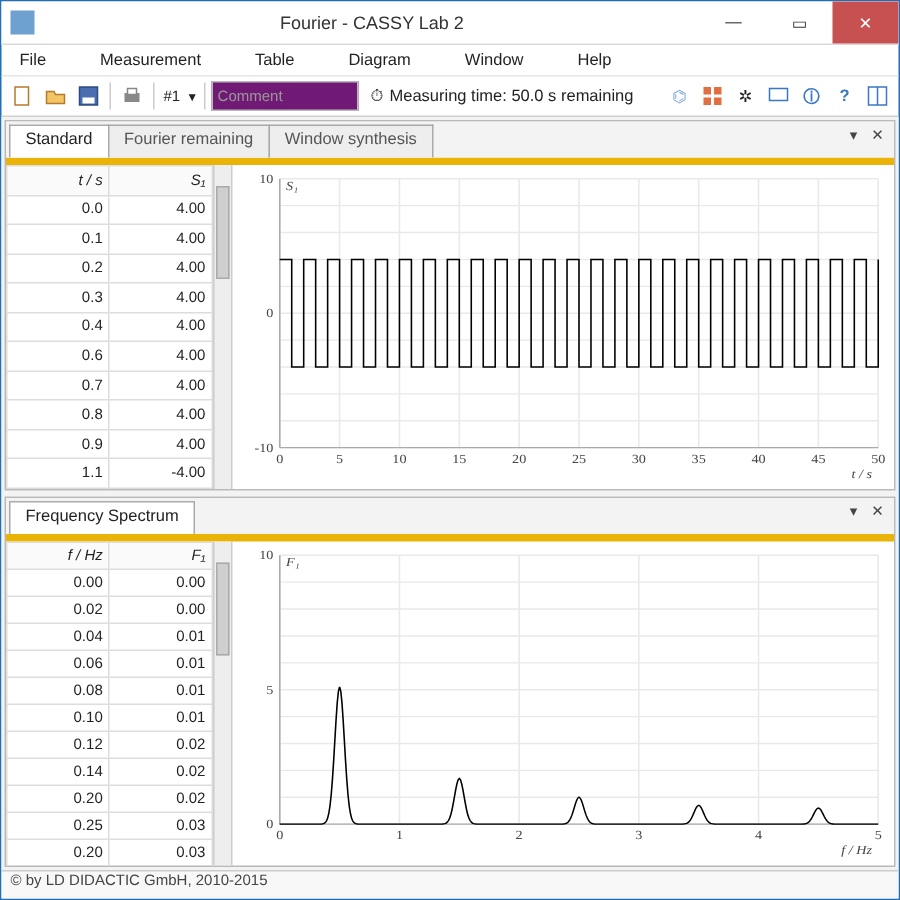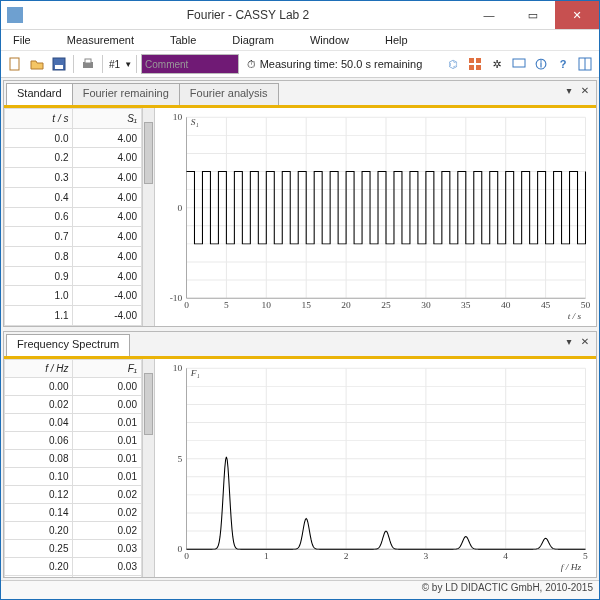--- a/index.html
+++ b/index.html
@@ -20,30 +20,30 @@
 .meas{display:flex;align-items:center;gap:4px;margin-left:6px}
 .rgrp{display:flex;gap:2px;margin-left:auto}
 .content{flex:1;display:flex;flex-direction:column;background:#f3f3f3;overflow:hidden}
 .pane{flex:1;display:flex;flex-direction:column;border:1px solid #b9b9b9;margin:2px;background:#fff;overflow:hidden}
 .tabrow{height:22px;display:flex;padding:2px 2px 0 2px;background:#f3f3f3;position:relative}
 .tab{padding:3px 10px;border:1px solid #aaa;background:#fff;font-size:11px;margin-right:-1px;border-bottom:none}
 .tab.inactive{background:#eee;color:#555}
 .tabrow .spacer{flex:1}
 .tabrow .pbtns{display:flex;gap:2px;padding-right:2px}
 .pbtn{width:14px;height:14px;display:flex;align-items:center;justify-content:center;color:#444;font-size:10px}
-.panebody{flex:1;display:flex;overflow:hidden;border-top:3px solid #eab308}
+.panebody{flex:1;display:flex;overflow:hidden;border-top:5px solid #eab308}
 .tablewrap{width:150px;display:flex;border-right:1px solid #ccc;overflow:hidden}
 table{border-collapse:collapse;width:100%;table-layout:fixed}
 th,td{border:1px solid #ddd;padding:1px 4px;text-align:right;font-size:10px;height:15px}
 th{background:#fafafa;font-style:italic;font-weight:normal}
 .scroll{width:12px;background:#eee;border-left:1px solid #ccc;position:relative}
 .scroll::before{content:"";position:absolute;top:14px;left:1px;right:1px;height:60px;background:#cfcfcf;border:1px solid #aaa}
 .chartwrap{flex:1;display:flex;flex-direction:column}
 .chart{flex:1}
-.footer{height:16px;border-top:1px solid #ccc;font-size:10px;text-align:right;padding:1px 6px;color:#444;background:#f8f8f8}
+.footer{height:16px;border-top:1px solid #ccc;font-size:10px;padding:1px 6px;color:#444;background:#f8f8f8}
 svg text{font-size:9px;fill:#444;font-family:"Segoe UI",Tahoma}
 .axis line,.axis path{stroke:#aaa}
 .grid line{stroke:#e9e9e9}
 .plot{stroke:#000;fill:none;stroke-width:1}
 </style>
 </head>
 <body>
 
 <div class="window">
 
@@ -125,21 +125,21 @@
         </div>
     </div>
   </div>
 
   <div class="content">
 
     <div class="pane">
       <div class="tabrow">
         <div class="tab">Standard</div>
         <div class="tab inactive">Fourier remaining</div>
-        <div class="tab inactive">Fourier analysis</div>
+        <div class="tab inactive">Window synthesis</div>
         <div class="spacer"></div>
         <div class="pbtns">
             <div class="pbtn">▾</div>
             <div class="pbtn">✕</div>
           </div>
       </div>
       <div class="panebody">
         <div class="tablewrap">
           <table>
             <tbody>
@@ -147,20 +147,24 @@
                   <th>t / s</th>
                   <th>S₁</th>
                 </tr>
             </tbody>
               <tbody id="rows1">
                 <tr>
                   <td>0.0</td>
                   <td>4.00</td>
                 </tr>
                 <tr>
+                  <td>0.1</td>
+                  <td>4.00</td>
+                </tr>
+                <tr>
                   <td>0.2</td>
                   <td>4.00</td>
                 </tr>
                 <tr>
                   <td>0.3</td>
                   <td>4.00</td>
                 </tr>
                 <tr>
                   <td>0.4</td>
                   <td>4.00</td>
@@ -173,24 +177,20 @@
                   <td>0.7</td>
                   <td>4.00</td>
                 </tr>
                 <tr>
                   <td>0.8</td>
                   <td>4.00</td>
                 </tr>
                 <tr>
                   <td>0.9</td>
                   <td>4.00</td>
-                </tr>
-                <tr>
-                  <td>1.0</td>
-                  <td>-4.00</td>
                 </tr>
                 <tr>
                   <td>1.1</td>
                   <td>-4.00</td>
                 </tr>
               </tbody>
           </table>
           <div class="scroll"></div>
         </div>
         <div class="chartwrap">

